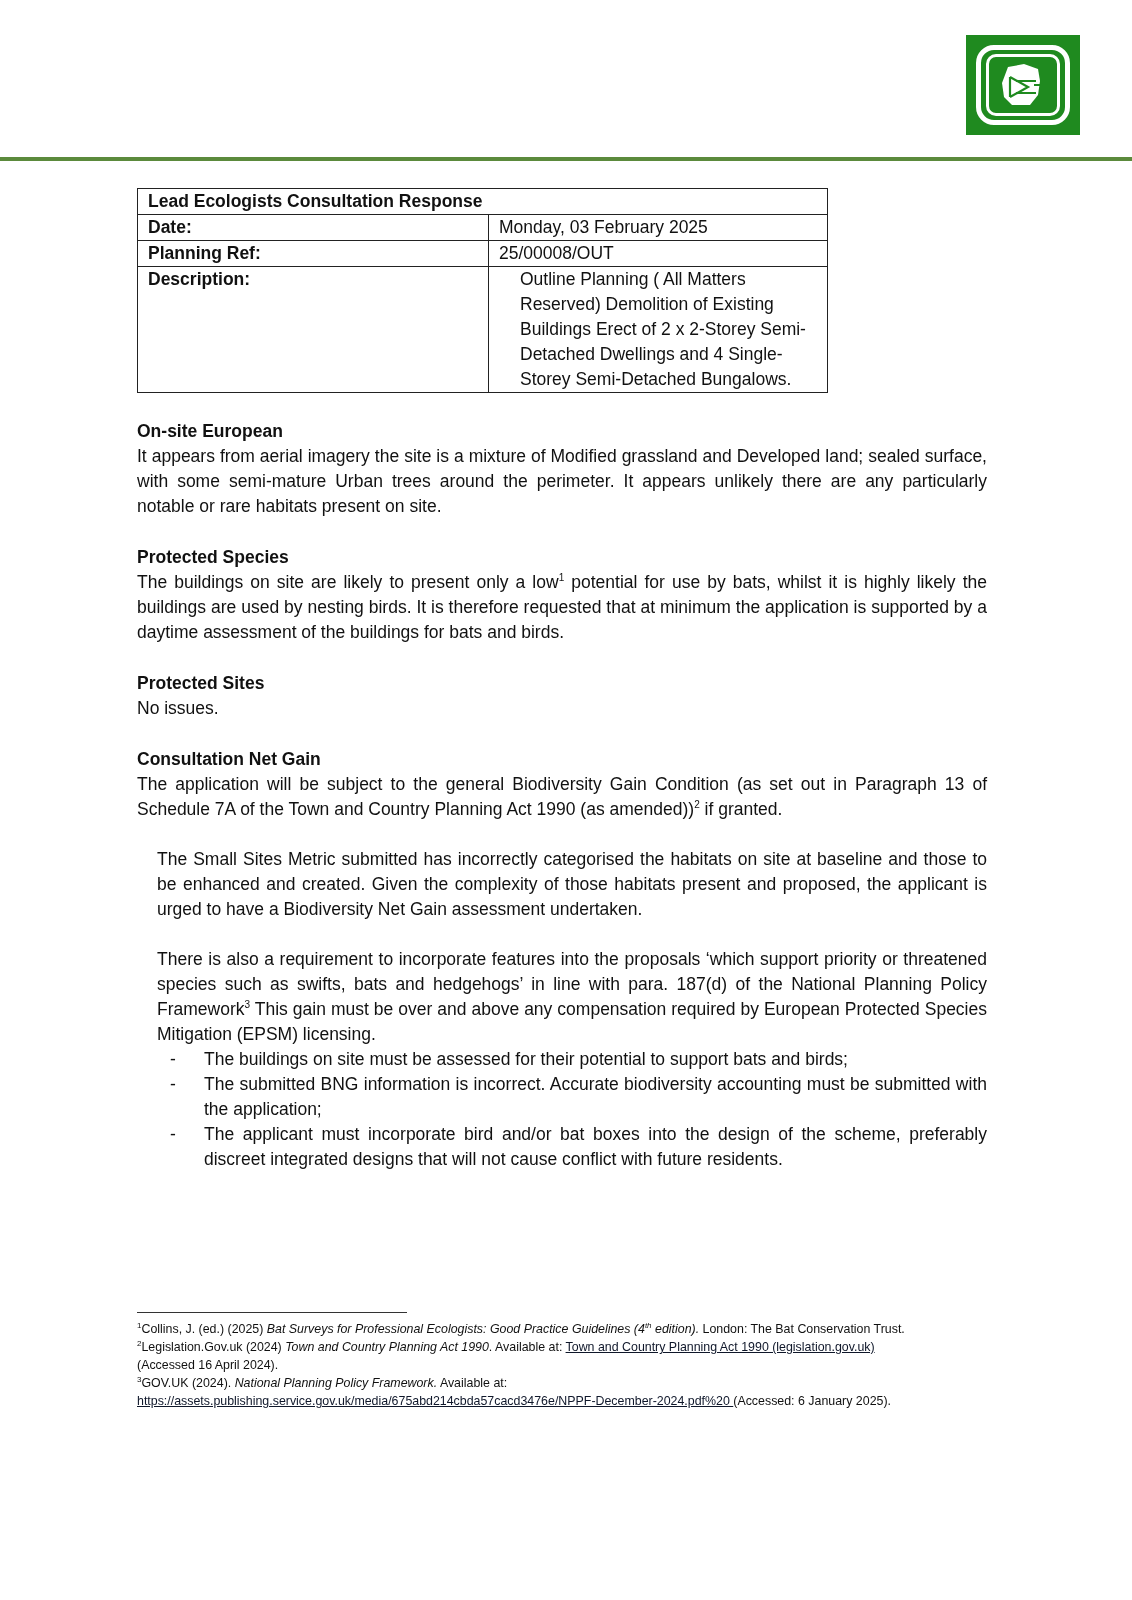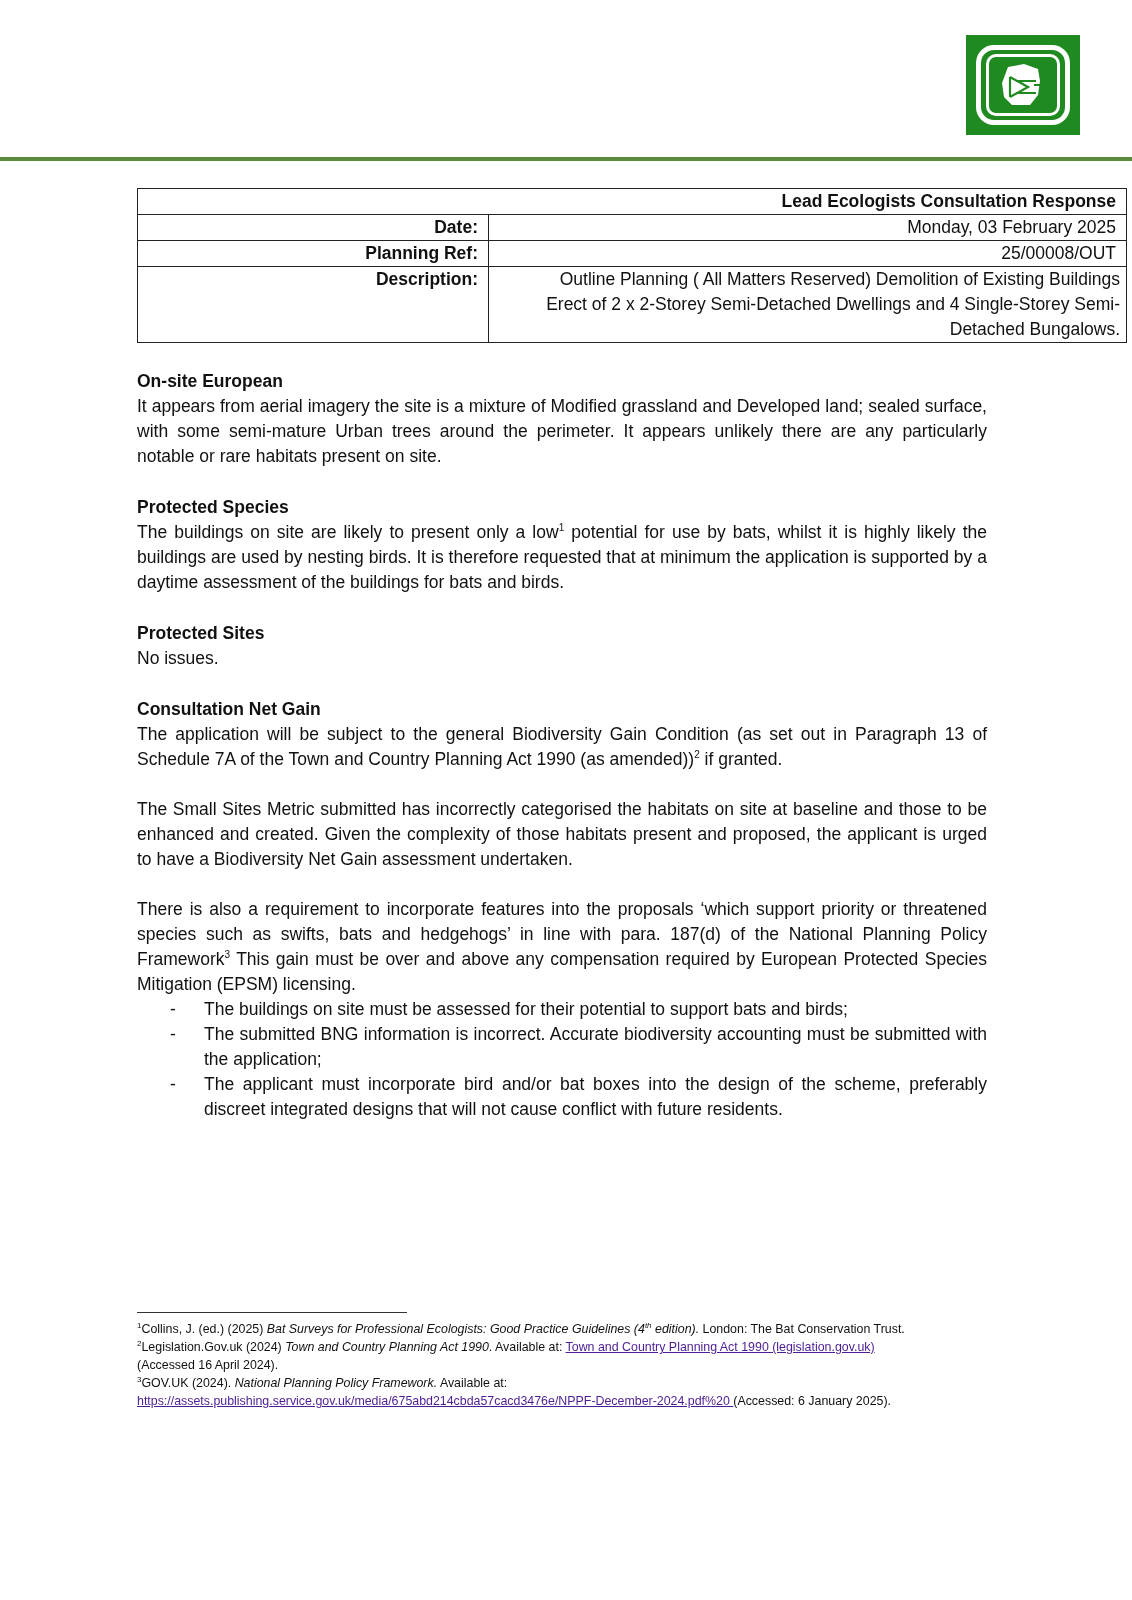--- a/index.html
+++ b/index.html
@@ -4,34 +4,34 @@
 <style>
   html, body { margin: 0; padding: 0; background: #ffffff; }
   body { width: 1132px; height: 1600px; position: relative; overflow: hidden;
          font-family: "Liberation Sans", sans-serif; color: #111; }
   .logo { position: absolute; left: 966px; top: 35px; width: 114px; height: 100px; background: #1f8a1f; }
   .logo .ring1 { position: absolute; left: 10px; top: 10px; width: 94px; height: 80px; border: 5px solid #fff; border-radius: 18px; box-sizing: border-box; }
   .logo .ring2 { position: absolute; left: 20px; top: 19px; width: 74px; height: 62px; border: 3px solid #fff; border-radius: 10px; box-sizing: border-box; }
   .logo .inner { position: absolute; left: 28px; top: 26px; width: 58px; height: 48px; }
   .rule { position: absolute; left: 0; top: 157px; width: 1132px; height: 4px; background: #5b8a3c; }
   .content { position: absolute; left: 137px; top: 188px; width: 850px; font-size: 17.5px; line-height: 25px; }
-  table.hdr { border-collapse: collapse; width: 990px; font-size: 17.5px; text-align: right; }
+  table.hdr { border-collapse: collapse; width: 691px; font-size: 17.5px; }
   table.hdr td { border: 1px solid #222; padding: 0 10px; vertical-align: top; line-height: 25px; }
   table.hdr td.lbl { font-weight: bold; width: 330px; }
   h3 { margin: 26px 0 0 0; font-size: 17.5px; font-weight: bold; line-height: 25px; }
   p { margin: 0; text-align: justify; }
-  p.gap { margin-top: 25px; }
+  p.gap { margin-top: 25px; margin-left: 20px; }
   sup { font-size: 10px; line-height: 0; }
   ul.summary { list-style: none; margin: 0; padding: 0; }
   ul.summary li { position: relative; padding-left: 67px; text-align: justify; }
   ul.summary li .dash { position: absolute; left: 33px; top: 0; }
   .fnrule { position: absolute; left: 137px; top: 1312px; width: 270px; height: 1px; background: #333; }
   .footnotes { position: absolute; left: 137px; top: 1320px; width: 860px; font-size: 12.4px; line-height: 18px; }
   .footnotes sup { font-size: 8px; }
-  .footnotes a { color: #4c1d95; text-decoration: underline; }
+  .footnotes a { color: #0f172a; text-decoration: underline; }
   i { font-style: italic; }
 </style>
 </head>
 <body>
 
 <div class="logo">
   <div class="ring1"></div>
   <div class="ring2"></div>
   <svg class="inner" viewBox="0 0 58 48">
     <path d="M14 6 L30 3 L44 8 L46 20 L44 34 L36 44 L18 44 L10 36 L8 22 Z" fill="#ffffff"></path>

